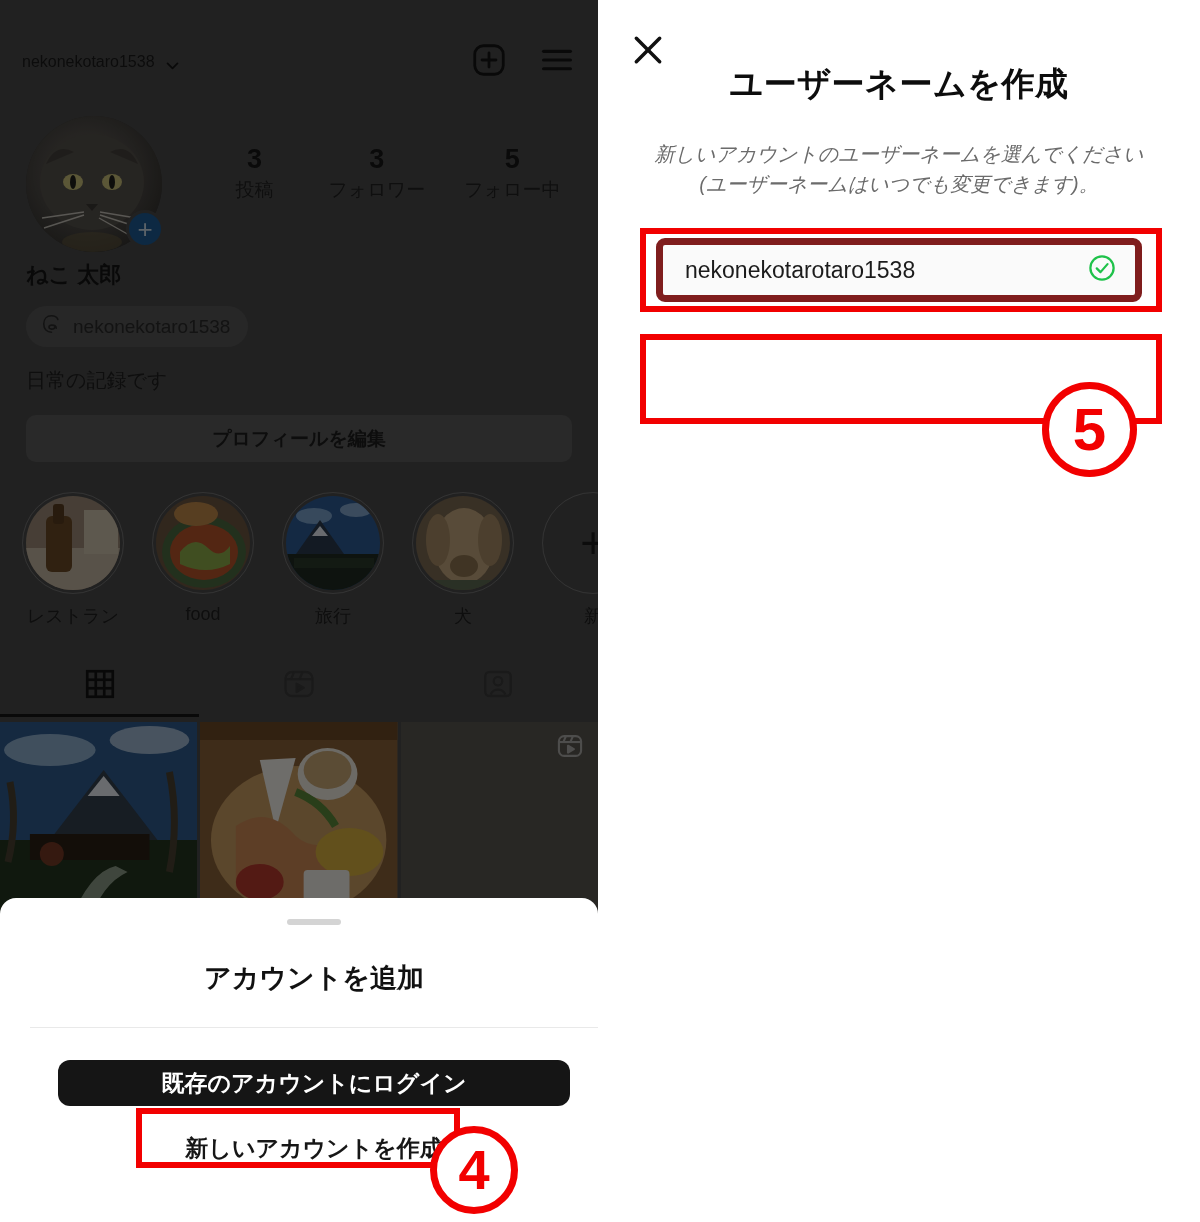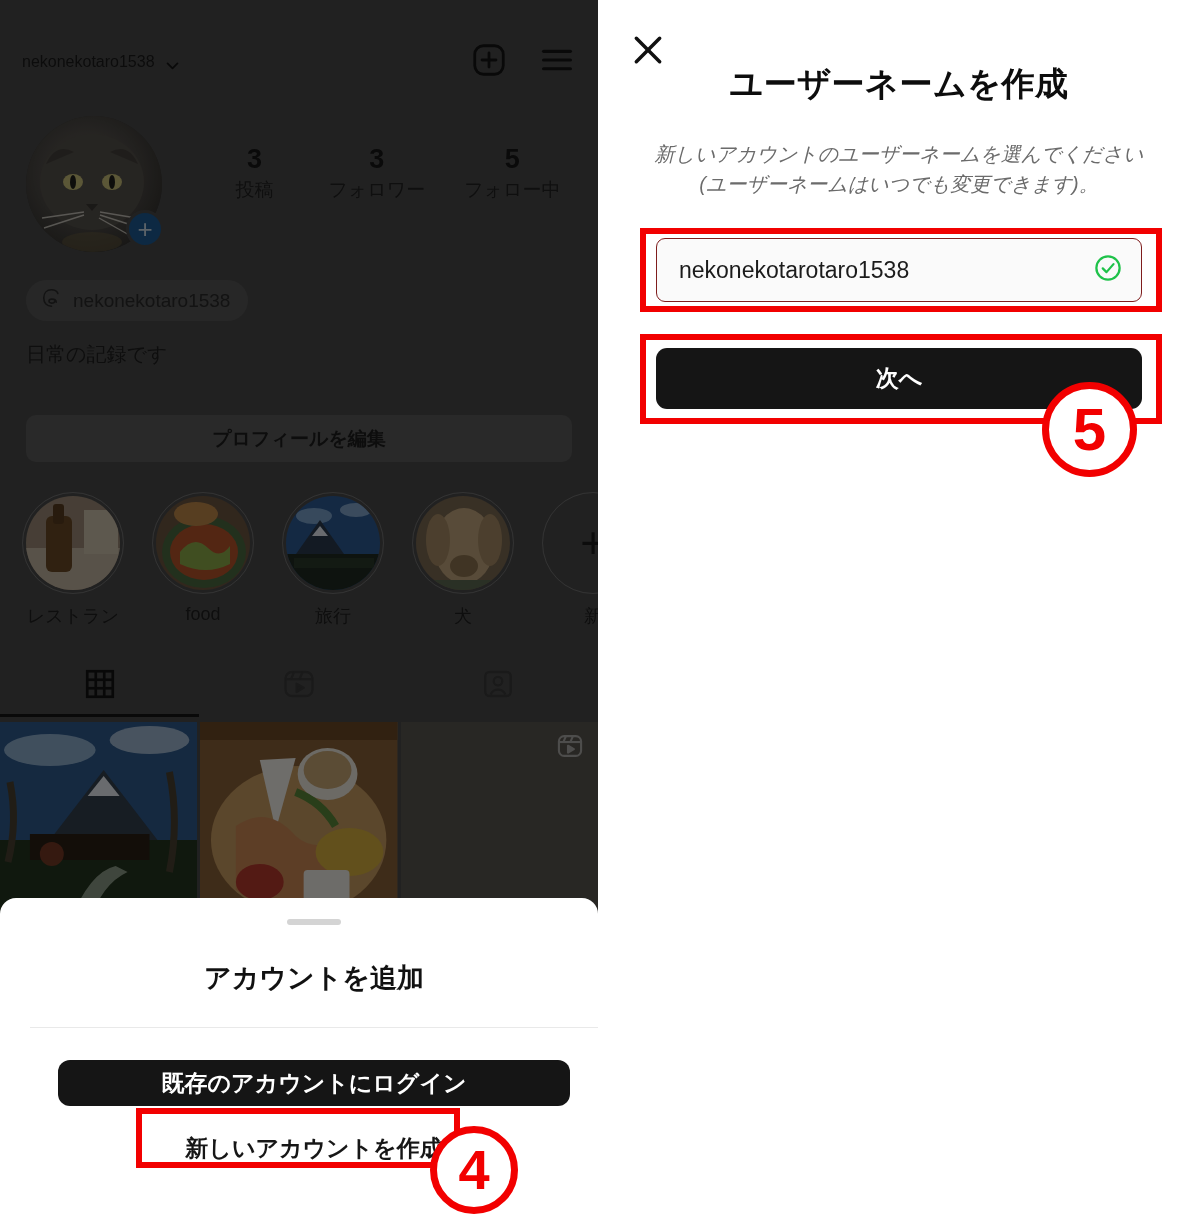--- a/index.html
+++ b/index.html
@@ -330,21 +330,21 @@
     color: #6b6b6b;
     font-style: italic;
   }
   .rp-input {
     position: absolute;
     left: 58px; top: 238px;
     width: 486px;
     height: 64px;
     box-sizing: border-box;
     background: #fafafa;
-    border: 1px solid #7f1d1d;
+    border: 7px solid #7f1d1d;
     border-radius: 9px;
     display: flex;
     align-items: center;
     padding: 0 18px 0 22px;
   }
   .rp-input-text {
     flex: 1 1 auto;
     font-size: 23px;
     color: #1b1b1b;
     white-space: nowrap;
@@ -460,20 +460,21 @@
             <div class="stat-label">フォロワー</div>
           </div>
           <div class="stat">
             <div class="stat-num">5</div>
             <div class="stat-label">フォロー中</div>
           </div>
         </div>
       </div>
 
       <div class="ig-bio">
+        <div class="display-name">ねこ 太郎</div>
         <div class="threads-chip">
           <span>
             <svg viewBox="0 0 24 24" width="22" height="22" fill="none" stroke="#2a2a2a" stroke-width="1.7" stroke-linecap="round">
               <path d="M12.5 21c-5 0-8.4-3.3-8.4-9S7.5 3 12.5 3c3.6 0 6 1.6 7 4"></path>
               <path d="M16.4 14.2c0 2.2-1.8 3.4-3.7 3.4-1.7 0-2.9-.9-2.9-2.2 0-1.4 1.3-2.2 3.2-2.2 2.6 0 4.7.9 4.7 3.3"></path>
             </svg>
           </span>
           <span>nekonekotaro1538</span>
         </div>
         <div class="bio-text">日常の記録です</div>
@@ -657,21 +658,20 @@
     <div class="rp-input">
       <div class="rp-input-text" title="ユーザーネーム">nekonekotarotaro1538</div>
       <span>
         <svg viewBox="0 0 24 24" width="30" height="30" fill="none" stroke="#1fc24a" stroke-width="1.8" stroke-linecap="round" stroke-linejoin="round">
             <circle cx="12" cy="12" r="9.3"></circle>
             <polyline points="7.8,12.3 10.8,15.3 16.4,8.9"></polyline>
           </svg>
       </span>
     </div>
 
-    <div class="rp-next">次へ</div>
   </div>
 
   <div class="anno-box" style="left:640px; top:228px; width:522px; height:84px;"></div>
   <div class="anno-box" style="left:640px; top:334px; width:522px; height:90px;"></div>
   <div class="anno-circle" style="left:1042px; top:382px; width:95px; height:95px; font-size:60px;">5</div>
 
   <div class="anno-box" style="left:136px; top:1108px; width:324px; height:60px;"></div>
   <div class="anno-circle" style="left:430px; top:1126px; width:88px; height:88px; font-size:56px;">4</div>
 
 </div>

